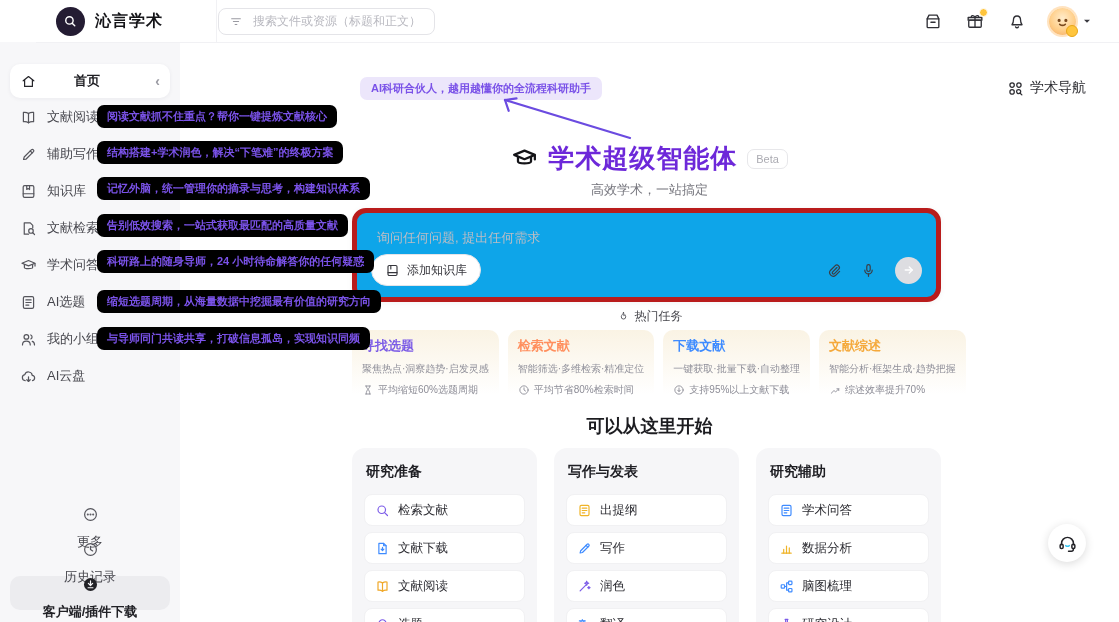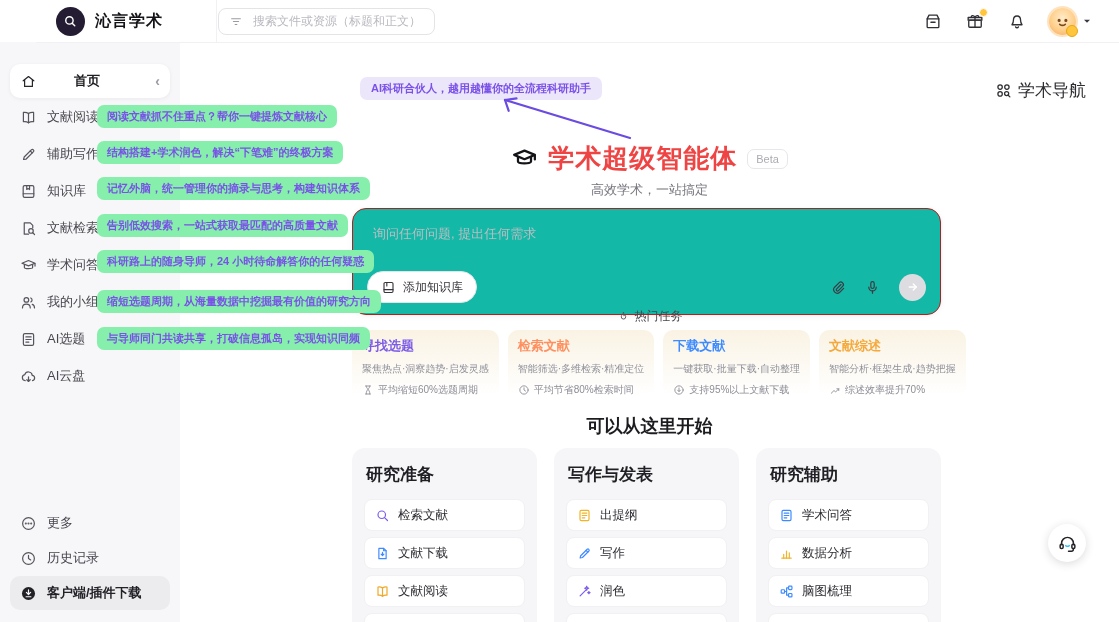--- a/index.html
+++ b/index.html
@@ -42,46 +42,46 @@
   .sidebar{position:absolute;top:42px;left:0;width:180px;bottom:0;background:#f7f7f9;
     padding:14px 10px;box-sizing:border-box;z-index:20;}
   .srow{display:flex;align-items:center;gap:10px;height:36px;margin-bottom:1px;padding:0 10px;
     border-radius:10px;font-size:13px;color:#46464d;cursor:pointer;}
   .srow .sicon{width:17px;height:17px;color:#55555c;flex:none;}
   .srow.active{background:#fff;box-shadow:0 1px 4px rgba(30,30,60,.06);height:34px;font-weight:700;color:#1d1d22;gap:37px;}
   .srow.active .sicon{color:#26262b;}
   .srow .collapse{margin-left:auto;color:#9a9aa2;font-size:14px;line-height:1;cursor:pointer;}
   #sidebar-list{margin-top:8px;}
   .sidebar-bottom{position:absolute;bottom:11px;left:10px;right:10px;}
-  .sidebar-bottom .srow{height:34px;}
+  .sidebar-bottom .srow{height:34px;flex-direction:column;}
   .sidebar-bottom .srow.pill{background:#ececef;border-radius:10px;font-weight:700;color:#212126;}
   .sidebar-bottom .srow.pill .sicon{color:#212126;}
 
   
   .tooltip-layer{position:absolute;inset:0;z-index:50;pointer-events:none;}
   .tip{position:absolute;left:97px;height:23px;display:flex;align-items:center;padding:0 10px;
-    background:#86efac;color:#7A52E8;font-size:11px;border-radius:7px;white-space:nowrap;font-weight:700;}
+    background:#000000;color:#7A52E8;font-size:11px;border-radius:7px;white-space:nowrap;font-weight:700;}
 
   
   .main{position:absolute;left:180px;top:42px;right:0;bottom:0;background:#fff;z-index:10;}
   .promo-badge{position:absolute;left:180px;top:35px;height:23px;display:inline-flex;align-items:center;
     padding:0 11px;background:#ECE6FB;color:#7A52E8;font-size:11px;border-radius:7px;white-space:nowrap;font-weight:700;}
   .promo-arrow{position:absolute;left:318px;top:52px;width:136px;height:46px;color:#6B4BE0;}
   .nav-link{position:absolute;right:33px;top:37px;display:flex;align-items:center;gap:6px;
-    font-size:17px;color:#2e2e33;cursor:pointer;}
+    font-size:14px;color:#2e2e33;cursor:pointer;}
   .nav-link .ic{width:17px;height:17px;color:#2e2e33;}
 
   .title-row{position:absolute;top:99px;left:0;right:0;display:flex;align-items:center;justify-content:center;gap:10px;}
   .title-row .ic{width:27px;height:27px;color:#141418;}
-  .page-title{font-size:26px;font-weight:800;color:#ef4444;letter-spacing:1px;}
+  .page-title{font-size:26px;font-weight:800;color:#6d28d9;letter-spacing:1px;}
   .beta-pill{font-size:11px;color:#ababb2;border:1px solid #e7e7ea;border-radius:7px;padding:3px 8px;background:#fff;}
   .subtitle{position:absolute;top:139px;left:0;right:0;text-align:center;font-size:13px;color:#74747c;}
 
-  .composer{position:absolute;left:172px;top:166px;width:589px;height:107px;background:#14b8a6;
-    border:1px solid #b91c1c;border-radius:14px;box-sizing:border-box;box-shadow:0 1px 6px rgba(20,20,40,.05);}
+  .composer{position:absolute;left:172px;top:166px;width:589px;height:94px;background:#0ea5e9;
+    border:5px solid #b91c1c;border-radius:14px;box-sizing:border-box;box-shadow:0 1px 6px rgba(20,20,40,.05);}
   .composer textarea{border:0;outline:0;resize:none;margin:14px 18px 0;width:calc(100% - 36px);height:24px;
     font-size:13px;color:#333;background:transparent;font-family:"Liberation Sans","DejaVu Sans",sans-serif;}
   .composer textarea::placeholder{color:#bdbdc4;}
   .composer-bar{position:absolute;left:14px;right:14px;bottom:11px;display:flex;align-items:center;}
   .kb-btn{display:flex;align-items:center;gap:7px;height:30px;padding:0 13px;border:1px solid #e4e4e8;
     border-radius:17px;background:#fff;font-size:12px;color:#36363c;cursor:pointer;}
   .kb-btn .ic{width:15px;height:15px;color:#36363c;}
   .composer-tools{margin-left:auto;display:flex;align-items:center;gap:18px;}
   .tool-ic{width:17px;height:17px;color:#3c3c44;cursor:pointer;}
   .send-btn{width:27px;height:27px;border-radius:50%;background:#dddde1;display:flex;align-items:center;
@@ -97,21 +97,21 @@
     background:linear-gradient(180deg,#FAF3E4 0%,rgba(255,255,255,0) 85%);}
   .hot-title{font-size:13px;font-weight:700;white-space:nowrap;}
   .hot-desc{margin-top:7px;font-size:10px;color:#90909a;white-space:nowrap;}
   .hot-stat{margin-top:7px;display:flex;align-items:center;gap:4px;font-size:10px;color:#8d8d97;white-space:nowrap;}
   .hot-stat .ic{width:12px;height:12px;flex:none;}
 
   .start-label{position:absolute;top:372px;left:0;right:0;text-align:center;font-size:18px;font-weight:700;color:#1c1c20;}
   .start-cols{position:absolute;left:172px;top:406px;width:589px;height:300px;display:grid;
     grid-template-columns:repeat(3,1fr);gap:17px;}
   .start-col{background:#f6f6f8;border-radius:13px;padding:13px 12px;box-sizing:border-box;}
-  .col-title{font-size:17px;font-weight:700;color:#1f1f24;margin:2px 2px 13px;}
+  .col-title{font-size:14px;font-weight:700;color:#1f1f24;margin:2px 2px 13px;}
   .col-item{height:30px;background:#fff;border:1px solid #f1f1f3;border-radius:8px;display:flex;
     align-items:center;gap:8px;padding:0 10px;margin-bottom:6px;font-size:12.5px;color:#2c2c32;cursor:pointer;}
   .col-item .ic{width:15px;height:15px;flex:none;}
 
   .headset-btn{position:absolute;left:1048px;top:524px;width:38px;height:38px;border-radius:50%;background:#fff;
     box-shadow:0 2px 10px rgba(0,0,0,.14);display:flex;align-items:center;justify-content:center;z-index:70;cursor:pointer;}
   .headset-btn .ic{width:21px;height:21px;color:#232328;}
 </style>
 </head>
 <body>
@@ -234,36 +234,36 @@
             <path d="M12 5 2.8 8.8 12 12.6l9.2-3.8Z"></path>
             <path d="M6.2 10.8v3.9c0 2.2 11.6 2.2 11.6 0v-3.9"></path>
             <path d="M21.2 9.2v3.6"></path>
           </svg>
         </span>
         <span class="slabel">学术问答</span>
       </div>
       <div class="srow">
         <span class="ic sicon">
           <svg viewBox="0 0 24 24" fill="none" stroke="currentColor" stroke-width="1.7" stroke-linecap="round" stroke-linejoin="round">
+            <rect x="4.8" y="3.8" width="14.4" height="16.4" rx="2"></rect>
+            <path d="M8.3 8.3h7.4M8.3 12h7.4M8.3 15.7h4.2"></path>
+          </svg>
+        </span>
+        <span class="slabel">AI选题</span>
+      </div>
+      <div class="srow">
+        <span class="ic sicon">
+          <svg viewBox="0 0 24 24" fill="none" stroke="currentColor" stroke-width="1.7" stroke-linecap="round" stroke-linejoin="round">
             <circle cx="9" cy="8.3" r="3.3"></circle>
             <path d="M3.5 19.6c0-3.6 2.5-5.3 5.5-5.3s5.5 1.7 5.5 5.3"></path>
             <path d="M15.2 5.6a3.1 3.1 0 0 1 .1 5.6"></path>
             <path d="M17.3 14.6c2.1.7 3.2 2.4 3.2 5"></path>
           </svg>
         </span>
         <span class="slabel">我的小组</span>
-      </div>
-      <div class="srow">
-        <span class="ic sicon">
-          <svg viewBox="0 0 24 24" fill="none" stroke="currentColor" stroke-width="1.7" stroke-linecap="round" stroke-linejoin="round">
-            <rect x="4.8" y="3.8" width="14.4" height="16.4" rx="2"></rect>
-            <path d="M8.3 8.3h7.4M8.3 12h7.4M8.3 15.7h4.2"></path>
-          </svg>
-        </span>
-        <span class="slabel">AI选题</span>
       </div>
       <div class="srow">
         <span class="ic sicon">
           <svg viewBox="0 0 24 24" fill="none" stroke="currentColor" stroke-width="1.7" stroke-linecap="round" stroke-linejoin="round">
             <path d="M7.3 17.8a4.3 4.3 0 0 1-.5-8.5 5.4 5.4 0 0 1 10.5 1.1 3.7 3.7 0 0 1 .4 7.3"></path>
             <path d="M12 12.5v6.3M9.6 16.6l2.4 2.4 2.4-2.4"></path>
           </svg>
         </span>
         <span class="slabel">AI云盘</span>
       </div>

